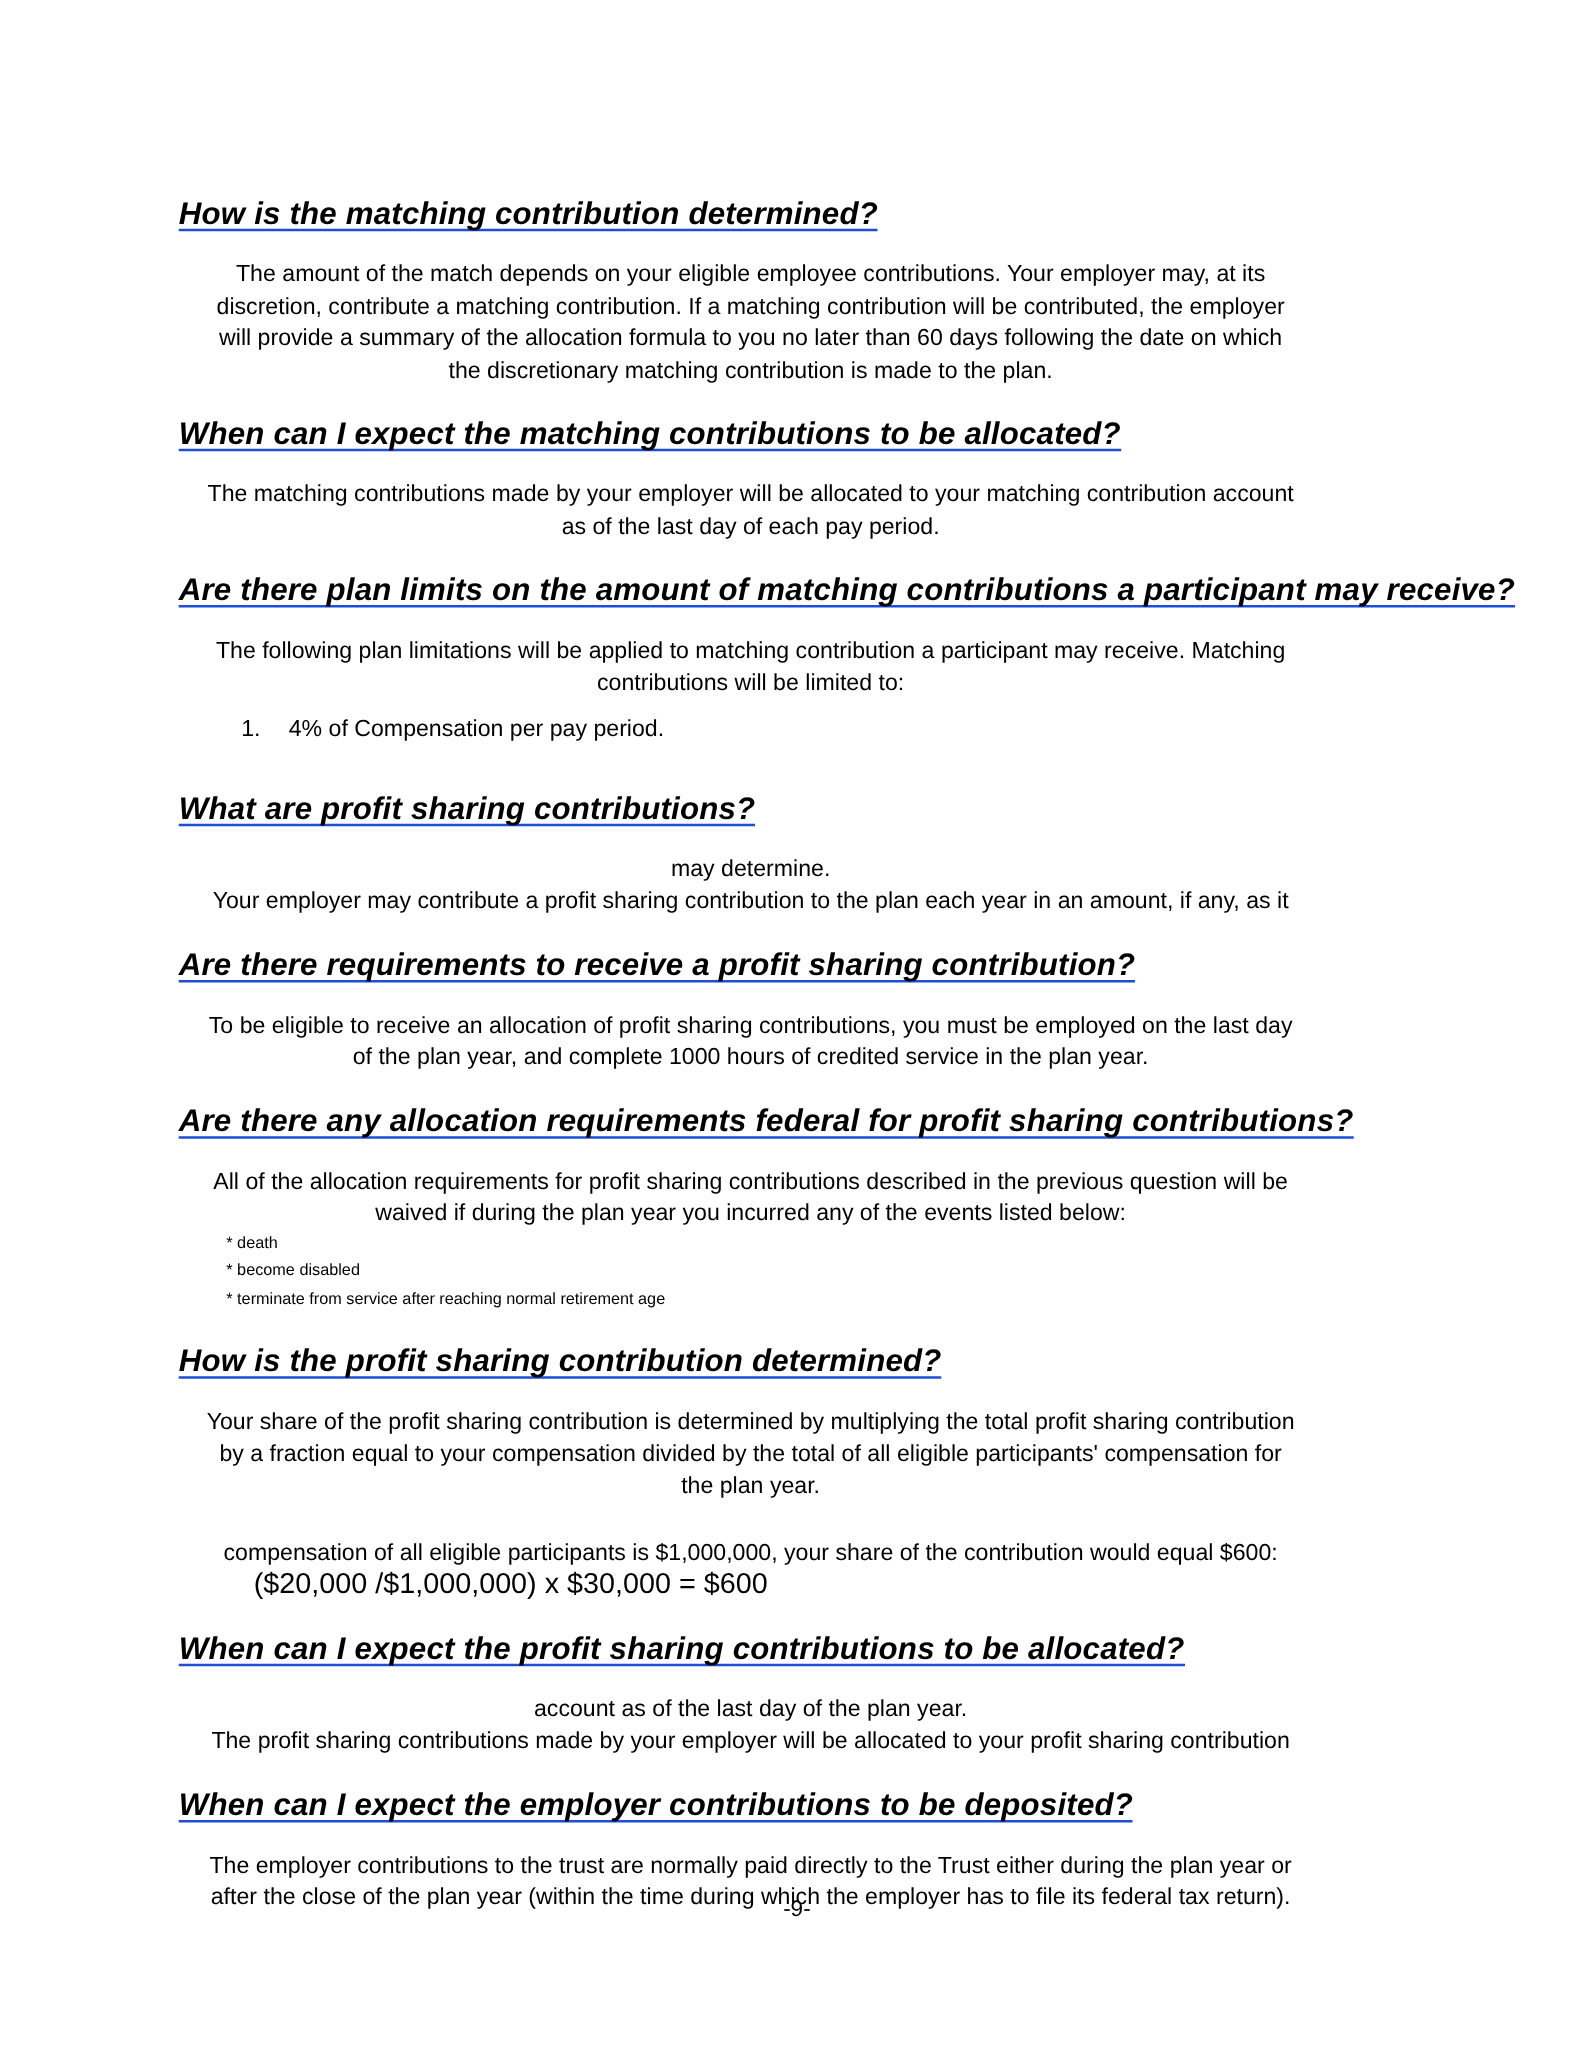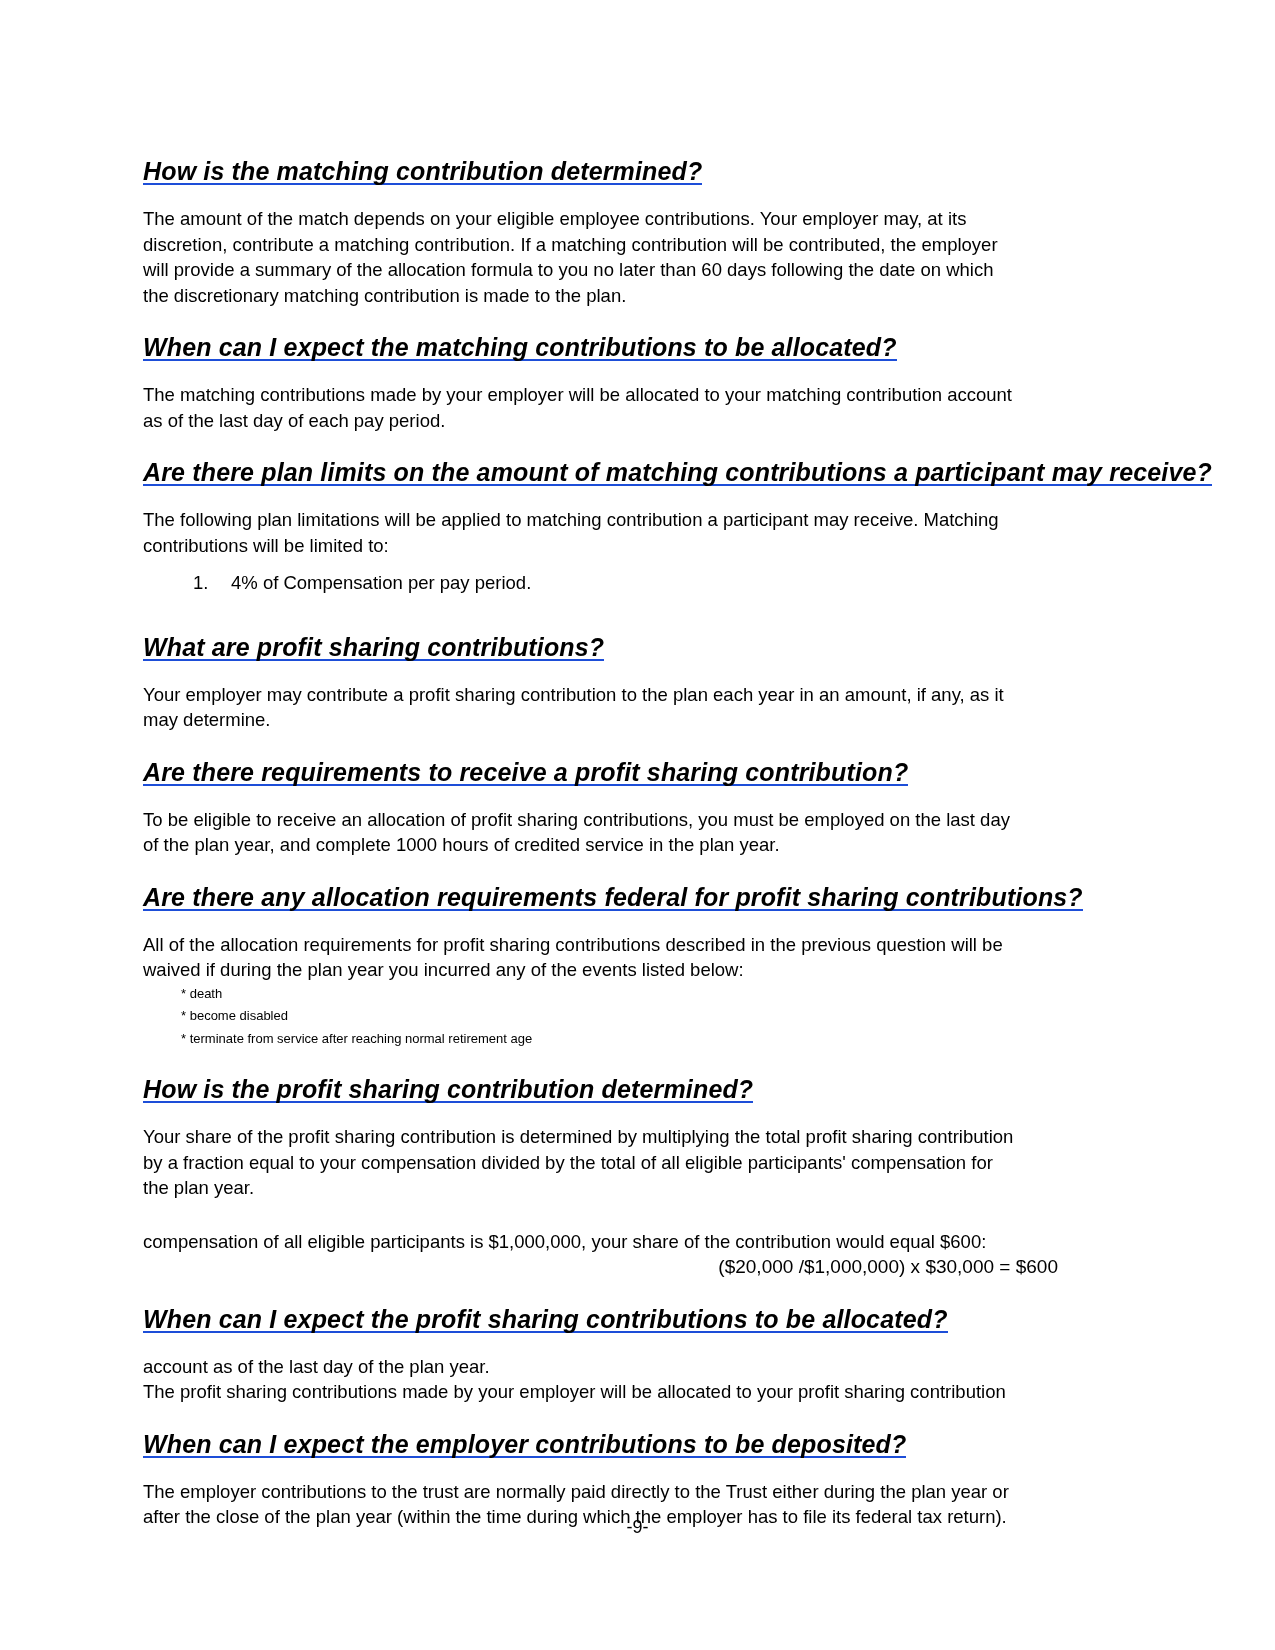--- a/index.html
+++ b/index.html
@@ -46,21 +46,21 @@
     padding: 0;
   }
   
   .para {
     font-size: 18.5px;
     line-height: 25.5px;
     margin: 0;
     padding: 0;
     text-align: left;
   }
-  .para .ln { display: block; }
+  .para .ln { display: block; text-align: center; }
 
   
   .gap-after-heading { height: 21px; }
   .gap-after-para { height: 28px; }
 
   
   .numlist {
     font-size: 18.5px;
     line-height: 25.5px;
     margin: 12px;
@@ -83,25 +83,24 @@
     margin: 0;
     padding: 0;
     list-style: none;
   }
   .starlist li {
     display: block;
     padding-left: 38px;
   }
   
   .formula {
-    font-size: 19px;
+    font-size: 23px;
     line-height: 25.5px;
     margin: 0;
     padding-left: 60px;
-    text-align: right;
   }
   
   .footer {
     position: absolute;
     left: 0;
     top: 1516px;
     width: 1275px;
     text-align: center;
     font-size: 18px;
     line-height: 22px;
@@ -146,22 +145,22 @@
     <ul class="numlist">
       <li><span class="num">1.</span><span>4% of Compensation per pay period.</span></li>
     </ul>
     <div class="gap-after-para"></div>
 
     <div class="qheading-wrap">
       <span class="qheading">What are profit sharing contributions?</span>
     </div>
     <div class="gap-after-heading"></div>
     <div class="para">
+      <span class="ln">may determine.</span>
       <span class="ln">Your employer may contribute a profit sharing contribution to the plan each year in an amount, if any, as it</span>
-      <span class="ln">may determine.</span>
     </div>
     <div class="gap-after-para"></div>
 
     <div class="qheading-wrap">
       <span class="qheading">Are there requirements to receive a profit sharing contribution?</span>
     </div>
     <div class="gap-after-heading"></div>
     <div class="para">
       <span class="ln">To be eligible to receive an allocation of profit sharing contributions, you must be employed on the last day</span>
       <span class="ln">of the plan year, and complete 1000 hours of credited service in the plan year.</span>

